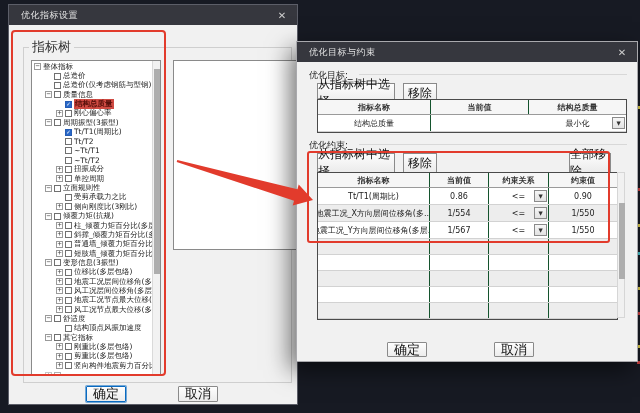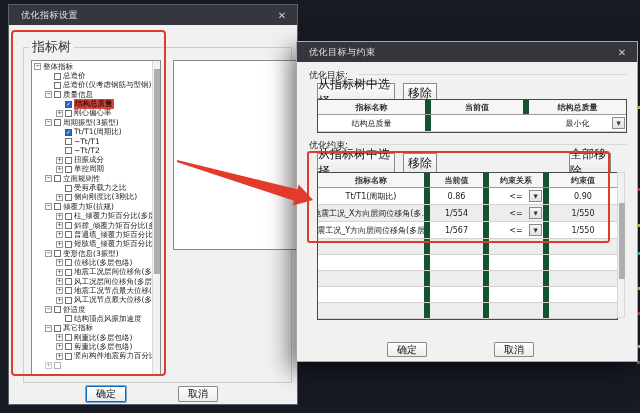--- a/index.html
+++ b/index.html
@@ -34,39 +34,39 @@
   .trow.sel .tlabel{background:#cf4a42;color:#56100b;font-weight:bold;padding:0 1px}
   .trow.clip{opacity:.55}
   .vscroll{position:absolute;right:0;top:0;bottom:0;width:8px;background:#f2f2f2;border-left:1px solid #dadada}
   .vthumb{position:absolute;left:1px;width:6px;background:#aeaeae}
   #listboxR{position:absolute;left:164px;top:55px;width:124px;height:190px;background:#fff;border:1px solid #8a8a8a}
   #desc{position:absolute;left:164px;top:250px;width:126px;height:116px;overflow:hidden}
   #desc .dtitle{font-size:10px;font-weight:bold;color:#2060c8;margin-bottom:5px}
   #desc p{font-size:8px;line-height:1.4;color:#6f5b48;margin-bottom:6px}
 
   .btn{position:absolute;height:16px;background:linear-gradient(#fefefe,#ececec);
-       border:1px solid #8a8a8a;border-radius:1px;font-size:10px;color:#111;
+       border:1px solid #8a8a8a;border-radius:1px;font-size:13px;color:#111;
        display:flex;align-items:center;justify-content:center}
   .btn.default{border:1px solid #0a6ac0;box-shadow:0 0 0 1px rgba(10,106,192,.55)}
   #dlgL .ok{left:77px;top:381px;width:40px}
   #dlgL .cancel{left:169px;top:381px;width:40px}
 
   
   #dlgR{left:296px;top:41px;width:342px;height:321px;border:1px solid #a9a9ad;z-index:2;
         box-shadow:-6px 8px 22px rgba(0,0,0,.55)}
   .seclabel{position:absolute;font-size:9px;color:#222}
   .sepline{position:absolute;height:1px;background:#d8d8d8}
   .sbtn{position:absolute;height:20px;background:linear-gradient(#fdfdfd,#ebebeb);
         border:1px solid #8a8a8a;font-size:12px;color:#111;
         display:flex;align-items:center;justify-content:center}
 
   .tbl{position:absolute;border:1px solid #4a4a4a;background:#fff}
   .thead{display:flex;height:15px;background:#f6f6f6;border-bottom:1px solid #9a9a9a}
   .tcell{position:relative;display:flex;align-items:center;justify-content:center;
-         font-size:8px;color:#222;border-right:6px solid #14532d;overflow:hidden;white-space:nowrap;
+         font-size:8px;color:#222;border-right:1px solid #14532d;overflow:hidden;white-space:nowrap;
          padding:0 2px}
   .tcell:last-child{border-right:none}
   .tcell.th{font-weight:bold;color:#333}
   .trowt{display:flex;border-bottom:1px solid #d2d2d2;background:#fff}
   .trowt.alt{background:#ededed}
   #goalTable .trowt{height:17px}
   #consTable .trowt{height:17px}
   #consTable .trowt.empty{height:16px}
   .dd{position:absolute;right:1px;top:50%;transform:translateY(-50%);width:13px;height:12px;
       background:linear-gradient(#f6f6f6,#e2e2e2);border:1px solid #8a8a8a;color:#333;
@@ -139,20 +139,25 @@
           <span class="tlabel">周期振型(3振型)</span>
         </div>
         <div class="trow" style="padding-left: 24px;">
           <span class="exp spacer"></span>
           <span class="cb on">✓</span>
           <span class="tlabel">Tt/T1(周期比)</span>
         </div>
         <div class="trow" style="padding-left: 24px;">
           <span class="exp spacer"></span>
           <span class="cb"></span>
+          <span class="tlabel">Tt/T2</span>
+        </div>
+        <div class="trow" style="padding-left: 24px;">
+          <span class="exp spacer"></span>
+          <span class="cb"></span>
           <span class="tlabel">~Tt/T1</span>
         </div>
         <div class="trow" style="padding-left: 24px;">
           <span class="exp spacer"></span>
           <span class="cb"></span>
           <span class="tlabel">~Tt/T2</span>
         </div>
         <div class="trow" style="padding-left: 24px;">
           <span class="exp">+</span>
           <span class="cb"></span>

